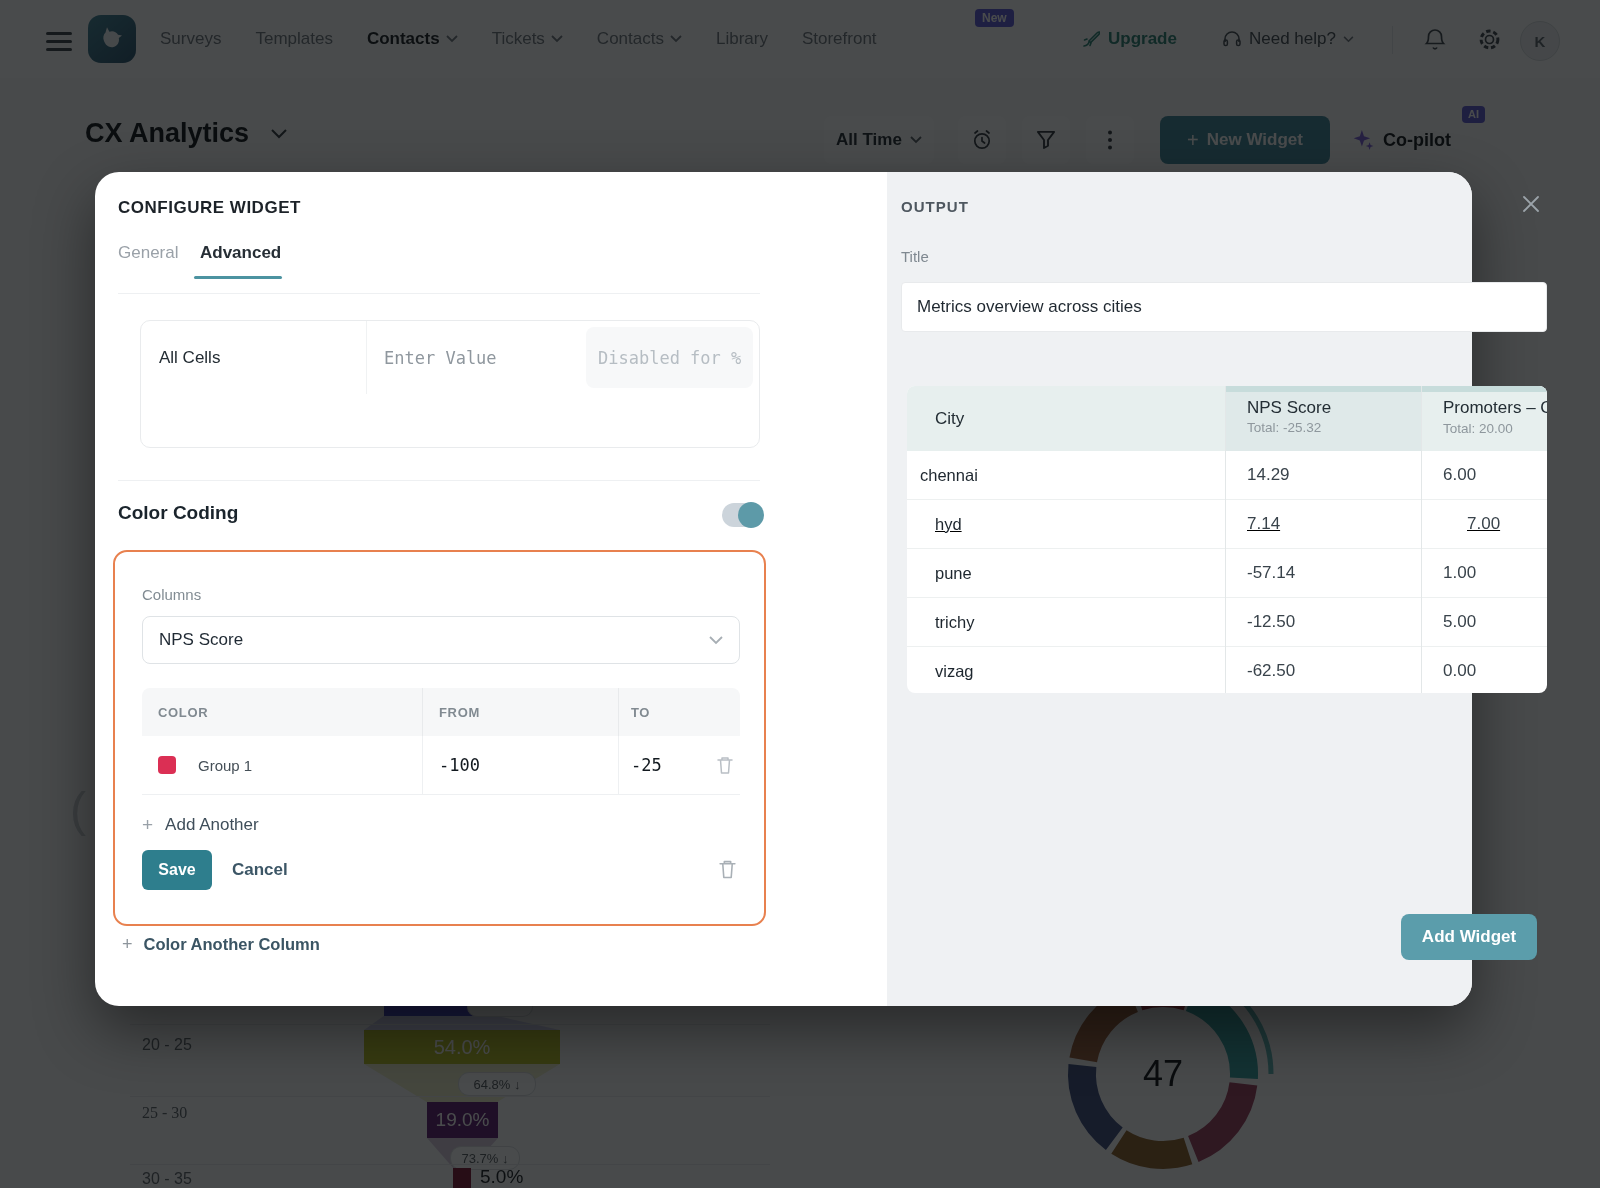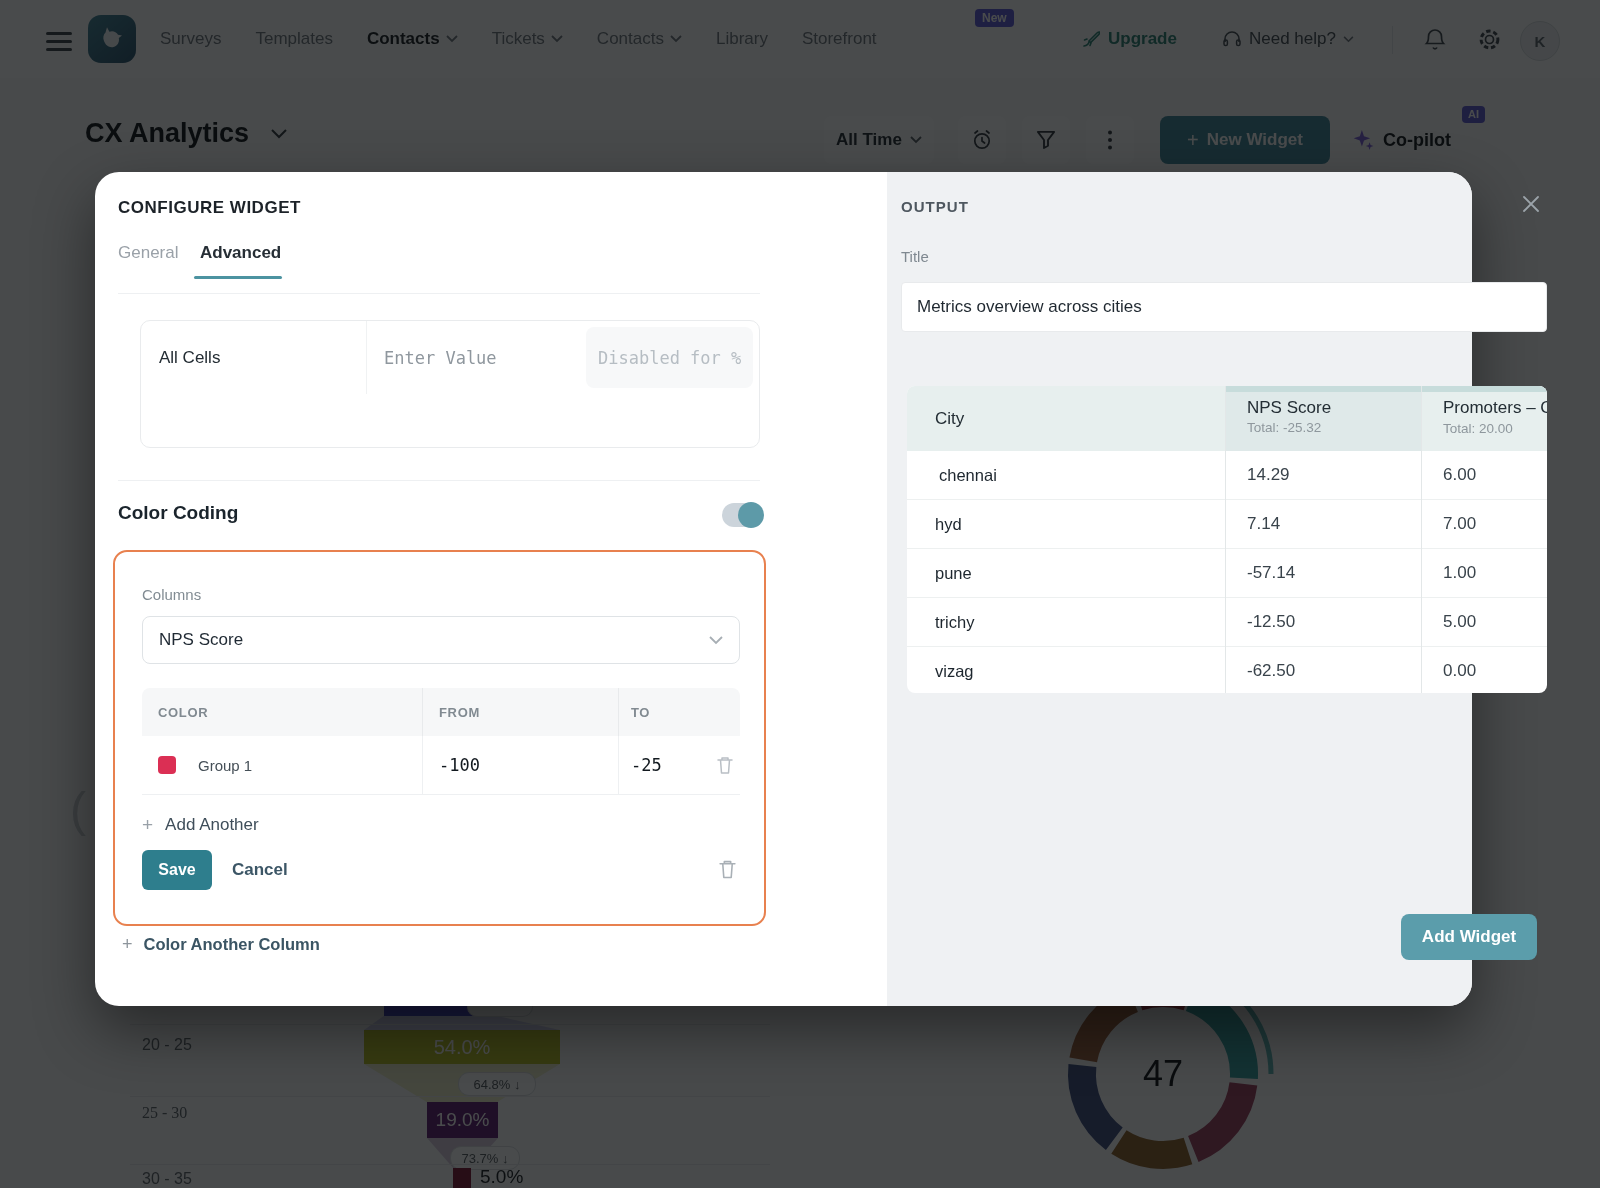--- a/index.html
+++ b/index.html
@@ -330,28 +330,28 @@
           <div style="flex:1;height:65px;background:#e7efee;padding:12px 0 0 22px;box-sizing:border-box;overflow:hidden;white-space:nowrap;">
             <div style="font-size:17px;color:#232d34;">Promoters – C</div>
             <div style="font-size:13.5px;color:#8e979d;margin-top:3px;">Total: 20.00</div>
           </div>
         </div>
 
         <div class="abs vsep" style="left:318px;top:0;height:307px;"></div>
         <div class="abs vsep" style="left:514px;top:0;height:307px;"></div>
 
         <div class="flex" style="height:48px;border-bottom:1px solid #edf0f0;">
-          <div class="cellname" style="width:318px;padding-left:32px;box-sizing:border-box;">chennai</div>
+          <div class="cellname" style="width:318px;padding-left:13px;box-sizing:border-box;">chennai</div>
           <div class="cellval" style="width:196px;padding-left:22px;box-sizing:border-box;">14.29</div>
           <div class="cellval" style="flex:1;padding-left:22px;">6.00</div>
         </div>
-        <div class="flex" style="height:48px;border-bottom:1px solid #edf0f0;">
+        <div class="flex" style="height:48px;border-bottom:1px solid #edf0f0;text-decoration:underline;">
           <div class="cellname" style="width:318px;padding-left:28px;box-sizing:border-box;">hyd</div>
           <div class="cellval" style="width:196px;padding-left:22px;box-sizing:border-box;">7.14</div>
-          <div class="cellval" style="flex:1;padding-left:22px;">7.00</div>
+          <div class="cellval" style="flex:1;padding-left:22px;margin-left:24px;">7.00</div>
         </div>
         <div class="flex" style="height:48px;border-bottom:1px solid #edf0f0;">
           <div class="cellname" style="width:318px;padding-left:28px;box-sizing:border-box;">pune</div>
           <div class="cellval" style="width:196px;padding-left:22px;box-sizing:border-box;">-57.14</div>
           <div class="cellval" style="flex:1;padding-left:22px;">1.00</div>
         </div>
         <div class="flex" style="height:48px;border-bottom:1px solid #edf0f0;">
           <div class="cellname" style="width:318px;padding-left:28px;box-sizing:border-box;">trichy</div>
           <div class="cellval" style="width:196px;padding-left:22px;box-sizing:border-box;">-12.50</div>
           <div class="cellval" style="flex:1;padding-left:22px;">5.00</div>

